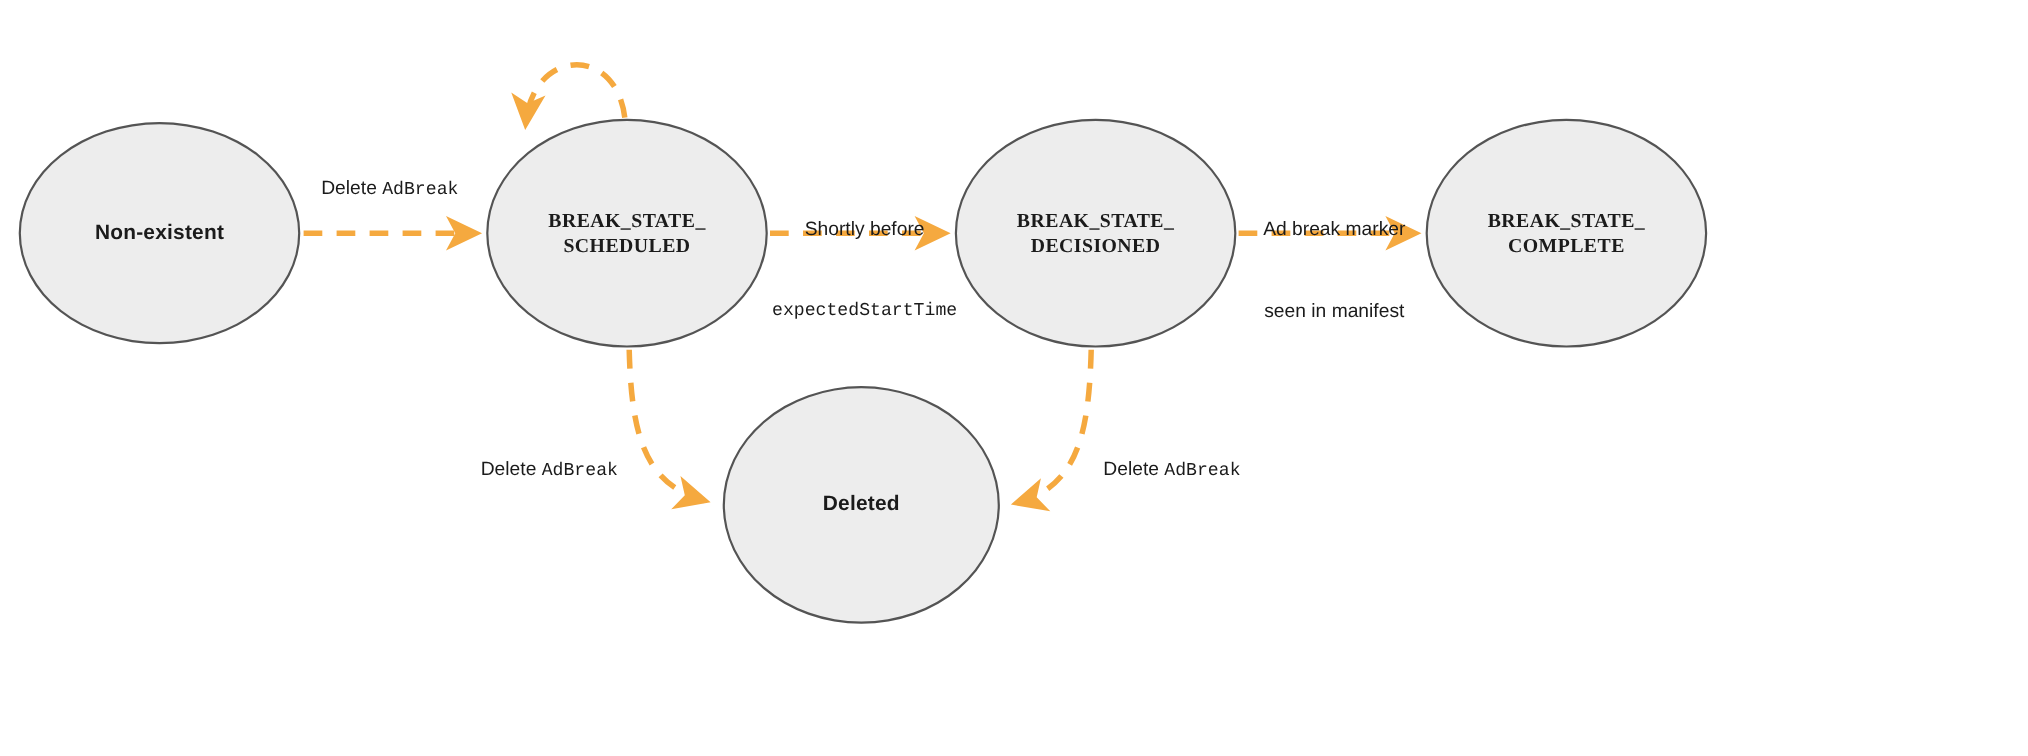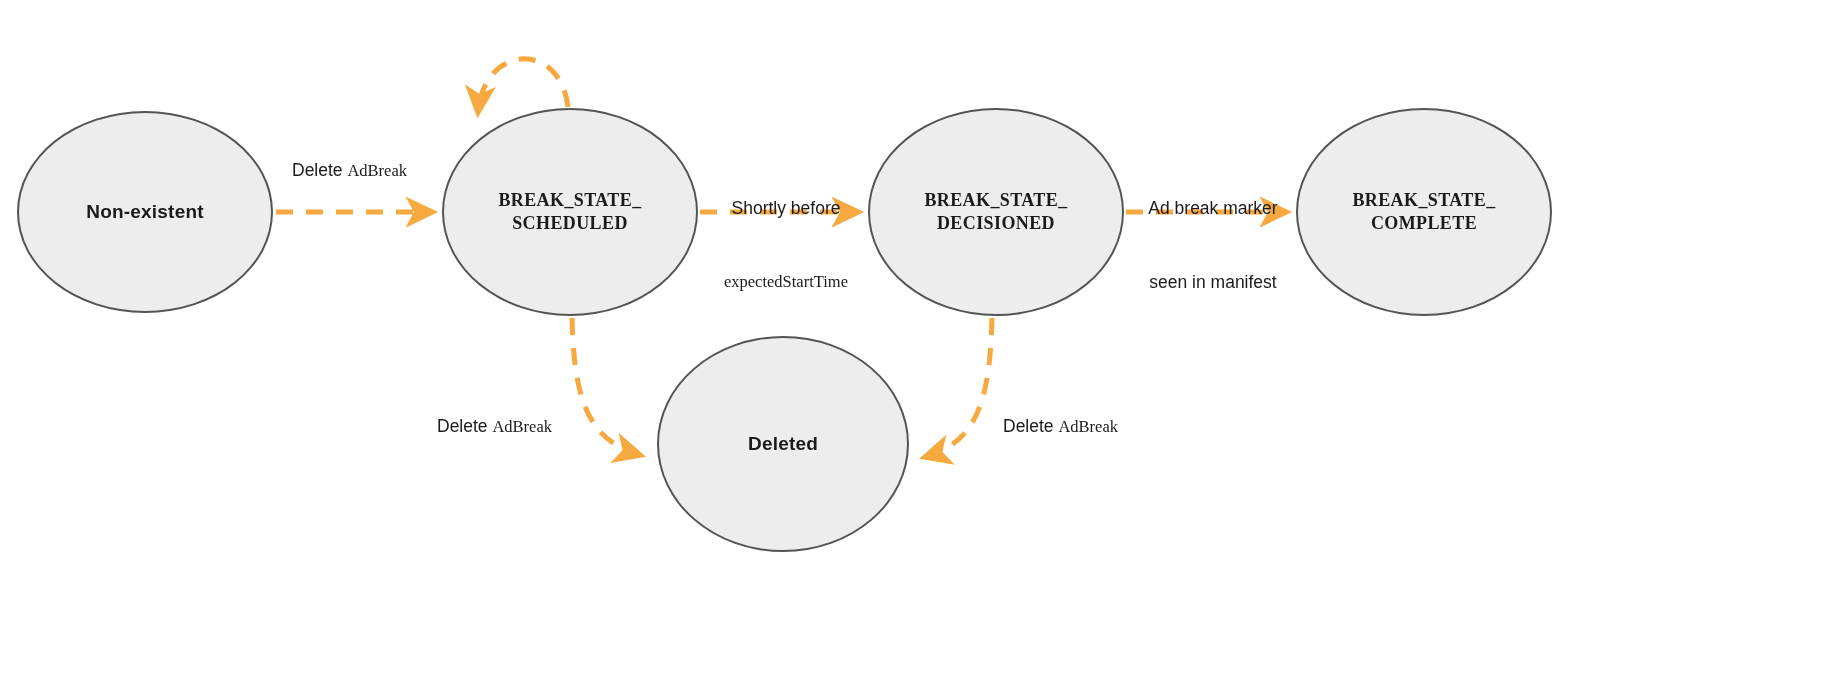--- a/index.html
+++ b/index.html
@@ -7,21 +7,21 @@
          font-family:"Liberation Sans",sans-serif;}
   #wires{position:absolute;left:0;top:0;width:1844px;height:687px;}
   .node{position:absolute;display:flex;align-items:center;justify-content:center;
         border-radius:50%;background:#ededed;border:2.2px solid #545454;
         box-sizing:border-box;text-align:center;}
   .node .lbl{font-weight:bold;color:#1b1b1b;line-height:1.28;}
   .lbl.sans{font-family:"Liberation Sans",sans-serif;font-size:19px;letter-spacing:.2px;}
   .lbl.mono{font-family:Liberation Serif, serif;font-size:18px;letter-spacing:.4px;}
   .edge-label{position:absolute;color:#1b1b1b;font-size:17.5px;line-height:1.42;
               font-family:"Liberation Sans",sans-serif;white-space:pre;}
-  .edge-label .mono{font-family:Liberation Serif, serif;font-size:16.5px;}
+  .edge-label .mono{font-family:Liberation Mono, monospace;font-size:16.5px;}
   .center{text-align:center;}
 </style>
 </head>
 <body>
 
 <div id="stage">
 
   <svg id="wires" viewBox="0 0 1844 687" xmlns="http://www.w3.org/2000/svg">
     <defs>
       <marker id="arrow" viewBox="0 0 12 12" refX="9" refY="6" markerWidth="7.5" markerHeight="7.5" orient="auto-start-reverse">
@@ -72,21 +72,21 @@
     </span>
   </div>
 
   <div class="node" style="left:1296px;top:108px;width:256px;height:208px;">
     <span class="lbl mono">
       <span>BREAK_STATE_</span><br>
       <span>COMPLETE</span>
     </span>
   </div>
 
-  <div class="node" style="left:657px;top:336px;width:252px;height:216px;">
+  <div class="node" style="left:657px;top:351px;width:252px;height:216px;">
     <span class="lbl sans">Deleted</span>
   </div>
 
   <div class="edge-label" style="left:292px;top:158px;"><span>Delete </span><span class="mono">AdBreak</span></div>
 
 
   <div class="edge-label center" style="left:700px;top:146px;width:172px;">
     <div>Shortly before</div>
     <div class="mono">expectedStartTime</div>
   </div>

